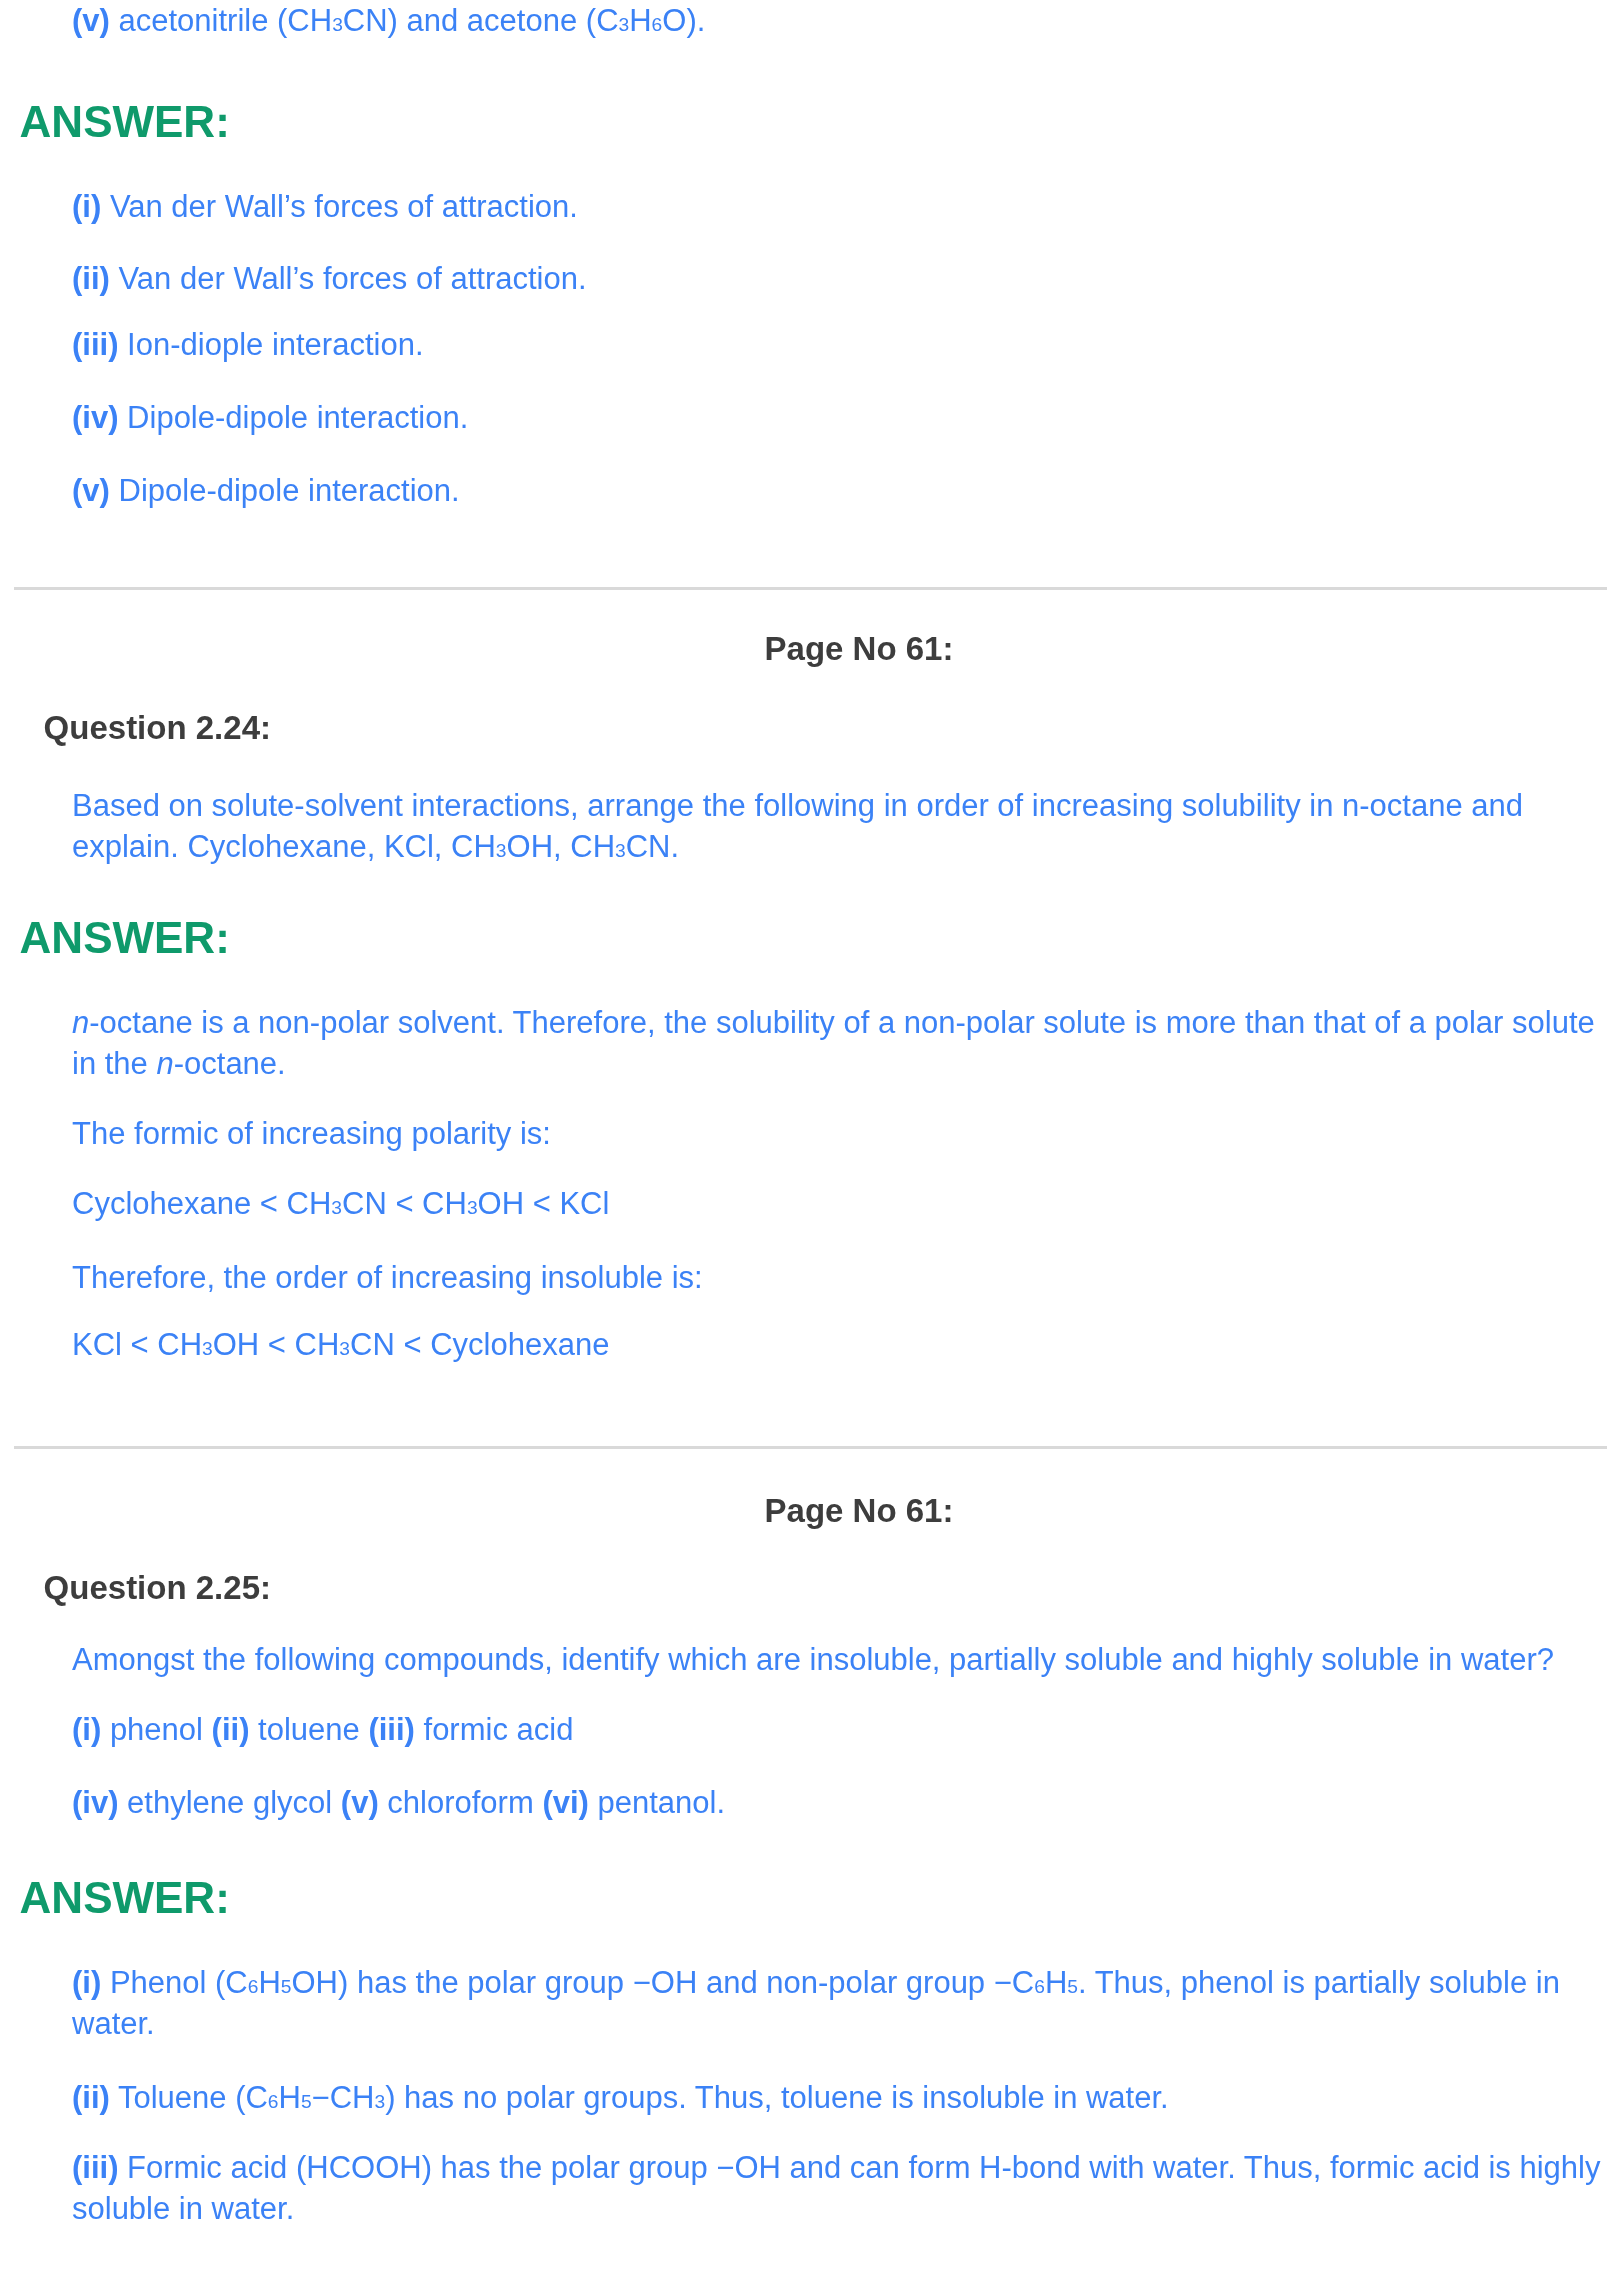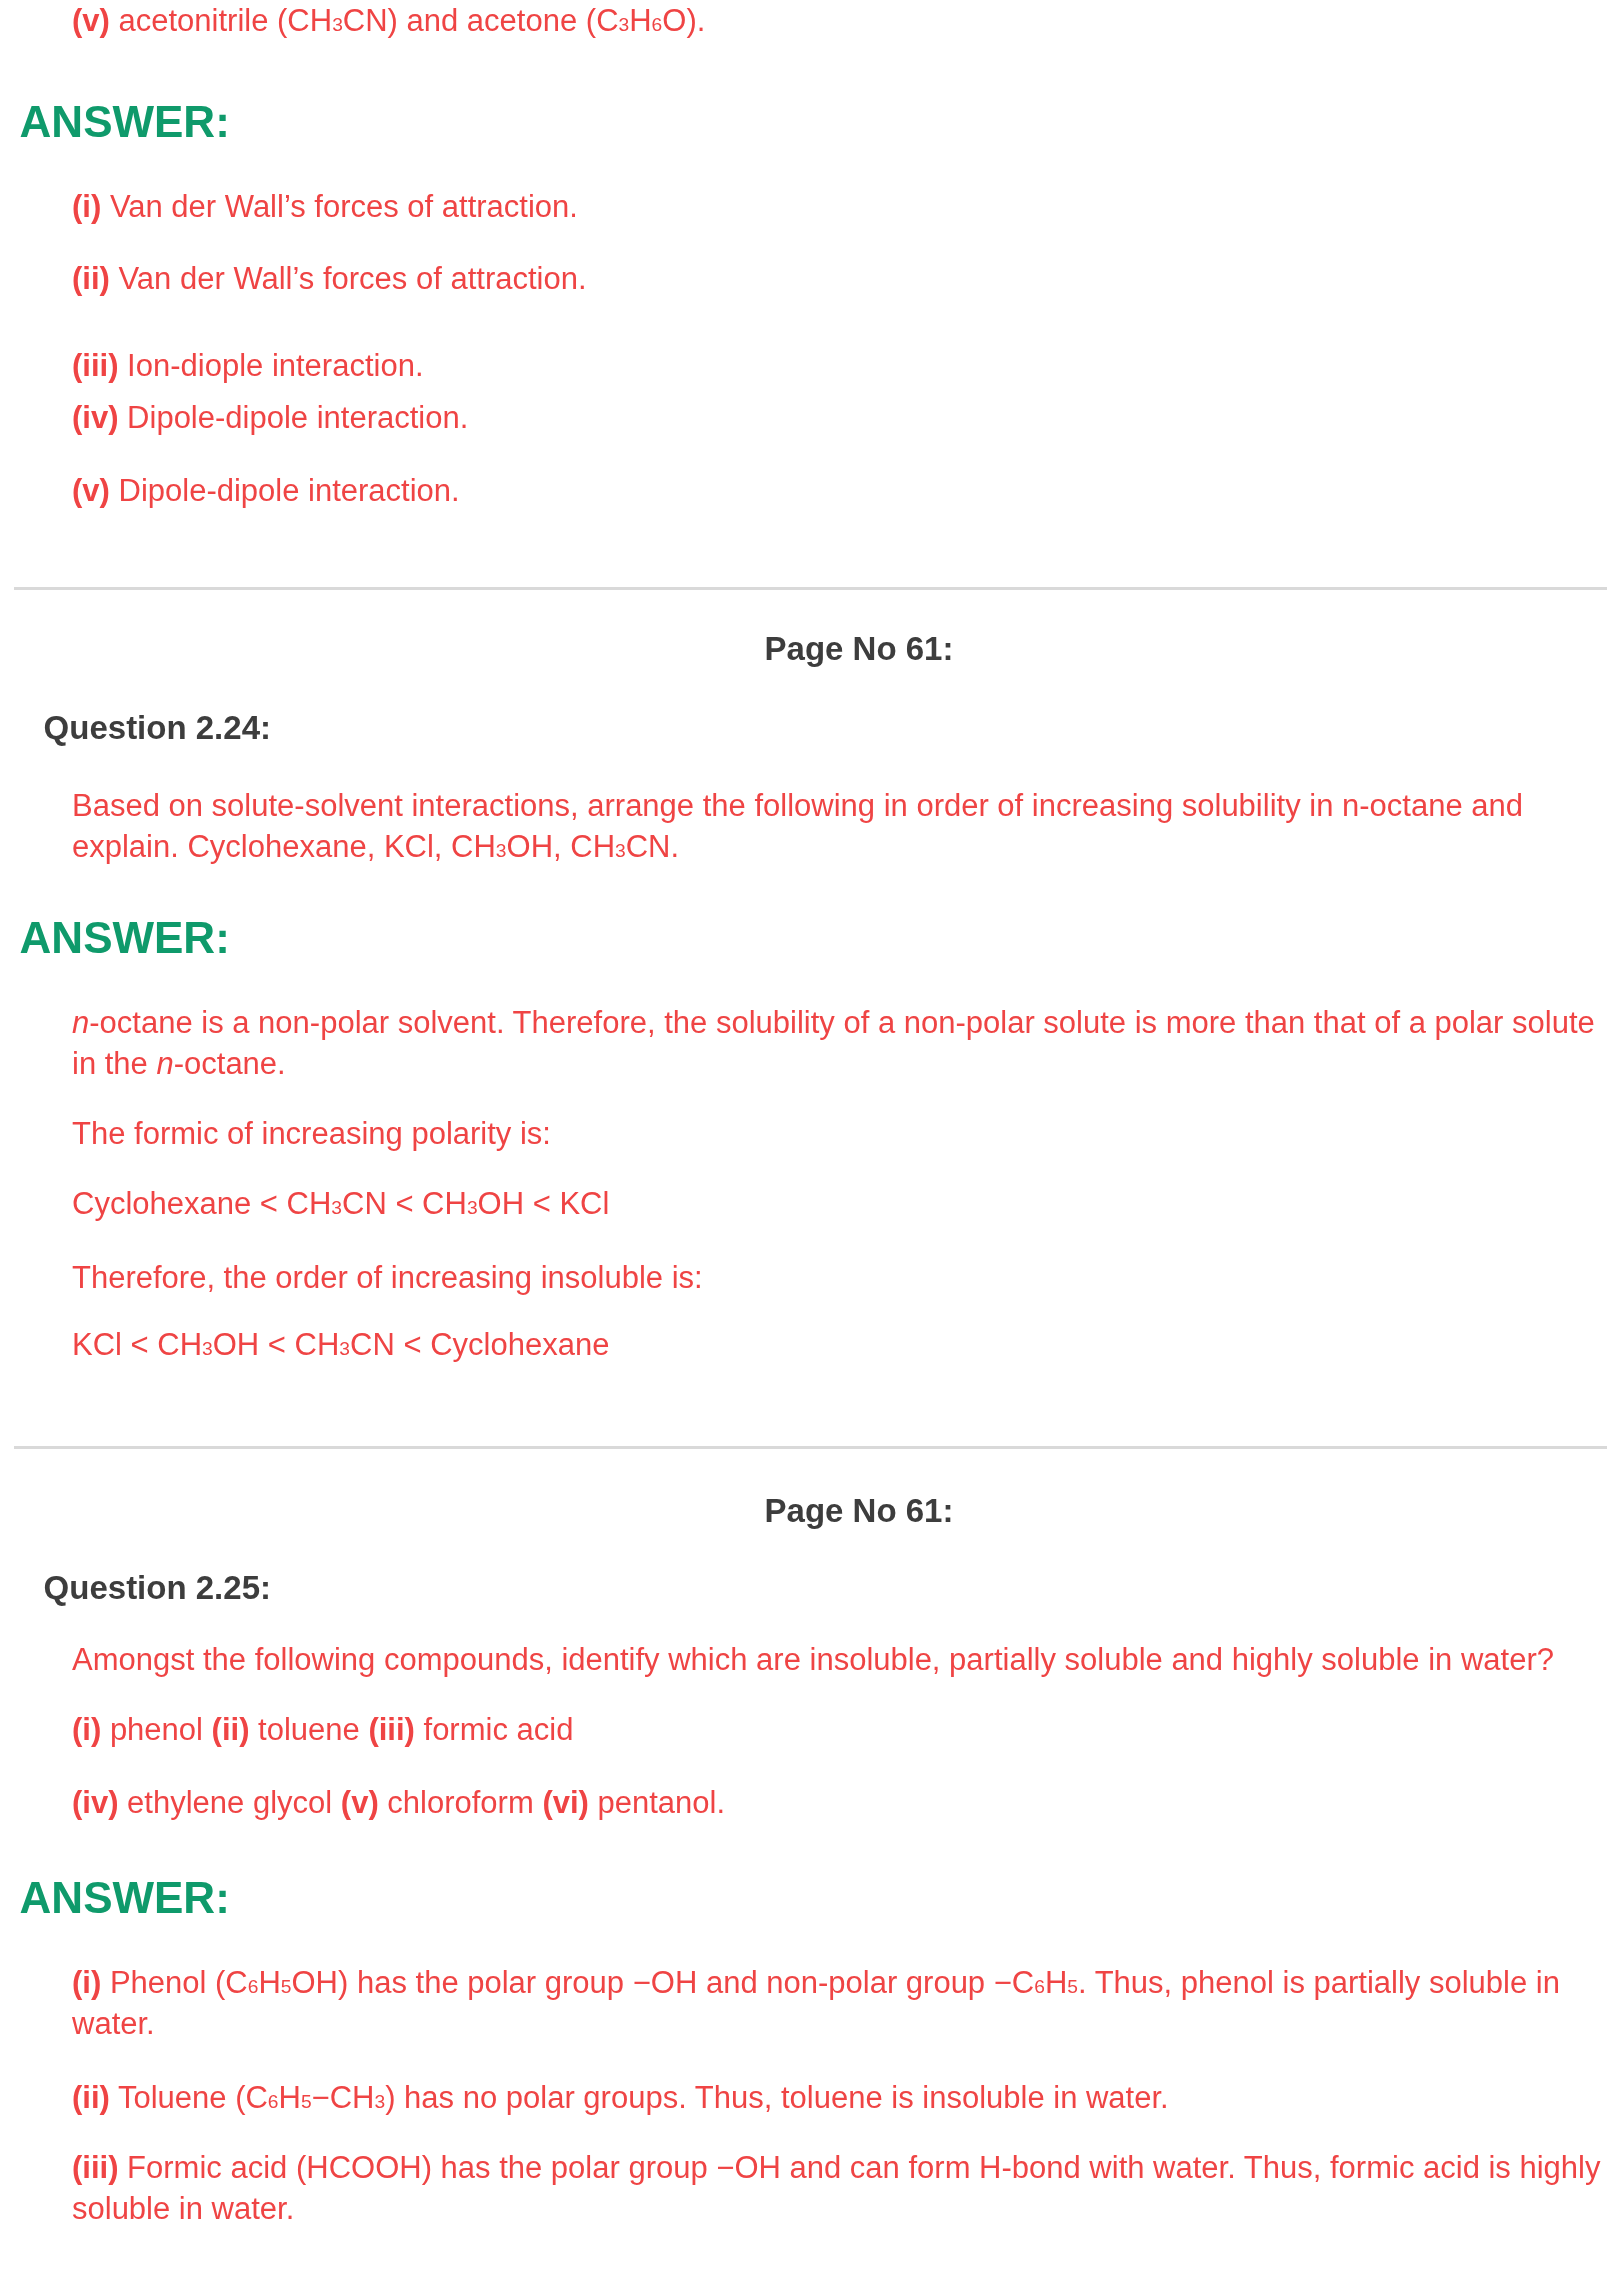--- a/index.html
+++ b/index.html
@@ -7,37 +7,37 @@
     --heading-gray:#3d3d3d;
     --divider-gray:#d9d9d9;
   }
   html,body{margin:0;padding:0;}
   body{
     width:1622px;height:2295px;background:#ffffff;position:relative;
     font-family:"Liberation Sans","DejaVu Sans",sans-serif;
     color:#000;
   }
   .line{position:absolute;white-space:pre-wrap;}
-  .body-text{left:72px;font-size:31px;line-height:41px;color:#ef4444;width:1531px;}
+  .body-text{left:72px;font-size:31px;line-height:41px;color:#3b82f6;width:1531px;}
   .answer-heading{left:19.6px;font-size:44px;line-height:38px;font-weight:700;color:var(--accent-green);}
   .question-heading{left:19.6px;font-size:33px;line-height:38px;font-weight:700;color:var(--heading-gray);margin-left:24px;}
   .page-heading{left:0;width:1622px;text-align:center;font-size:33px;line-height:38px;font-weight:700;color:var(--heading-gray);padding-left:48px;}
   .divider{position:absolute;left:14.4px;width:1593px;height:2.6px;background:var(--divider-gray);}
   sub{font-size:62%;line-height:0;vertical-align:-16%;}
   b{font-weight:700;}
   i{font-style:italic;}
 </style>
 </head>
 <body>
 
 <div class="line body-text" style="top:0px"><b>(v)</b> acetonitrile (CH<sub>3</sub>CN) and acetone (C<sub>3</sub>H<sub>6</sub>O).</div>
 <div class="line answer-heading" style="top:103px">ANSWER:</div>
 <div class="line body-text" style="top:186px"><b>(i)</b> Van der Wall’s forces of attraction.</div>
 <div class="line body-text" style="top:258px"><b>(ii)</b> Van der Wall’s forces of attraction.</div>
-<div class="line body-text" style="top:345px"><b>(iii)</b> Ion-diople interaction.</div>
+<div class="line body-text" style="top:324px"><b>(iii)</b> Ion-diople interaction.</div>
 <div class="line body-text" style="top:397px"><b>(iv)</b> Dipole-dipole interaction.</div>
 <div class="line body-text" style="top:470px"><b>(v)</b> Dipole-dipole interaction.</div>
 
 <div class="divider" style="top:587px"></div>
 
 <div class="line page-heading" style="top:630px">Page No 61:</div>
 <div class="line question-heading" style="top:709px">Question 2.24:</div>
 <div class="line body-text" style="top:785px">Based on solute-solvent interactions, arrange the following in order of increasing solubility in n-octane and<br>explain. Cyclohexane, KCl, CH<sub>3</sub>OH, CH<sub>3</sub>CN.</div>
 <div class="line answer-heading" style="top:919px">ANSWER:</div>
 <div class="line body-text" style="top:1002px"><i>n</i>-octane is a non-polar solvent. Therefore, the solubility of a non-polar solute is more than that of a polar solute<br>in the <i>n</i>-octane.</div>

